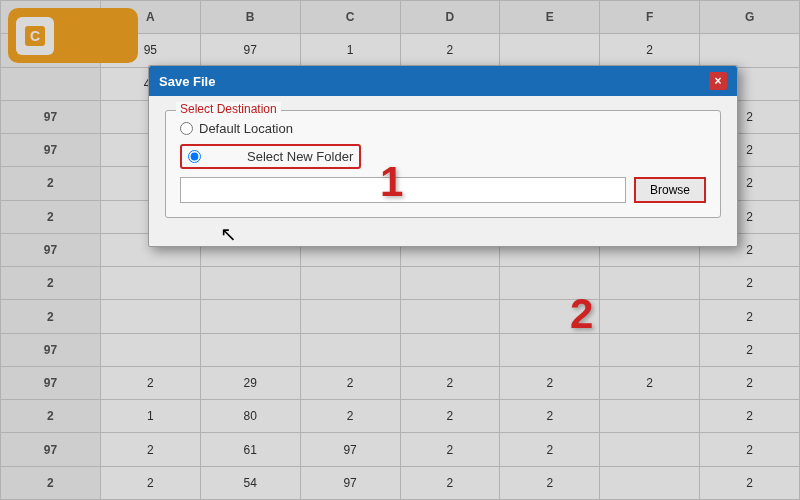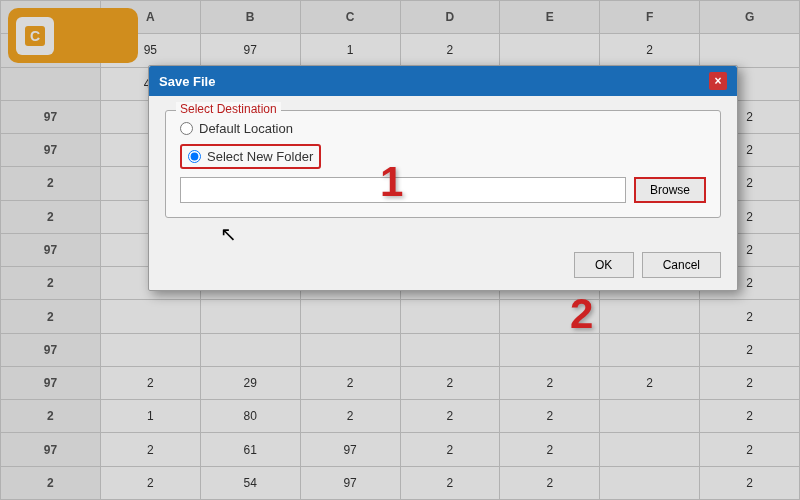--- a/index.html
+++ b/index.html
@@ -193,20 +193,21 @@
       cursor: pointer;
     }
 
     
     .radio-highlighted {
       border: 2px solid #cc2222;
       border-radius: 3px;
       padding: 3px 6px;
       display: inline-flex;
       align-items: center;
+      gap: 40px;
     }
 
     .path-row {
       display: flex;
       align-items: center;
       gap: 8px;
       margin-top: 4px;
     }
 
     .path-input {
@@ -469,23 +470,19 @@
           <label for="new-folder">Select New Folder</label>
         </span>
       </div>
 
       <div class="path-row">
         <input type="text" class="path-input" style="">
         <button class="browse-btn">Browse</button>
       </div>
     </div>
   </div>
-  <div class="dialog-footer">
-    <button class="footer-btn">OK</button>
-    <button class="footer-btn">Cancel</button>
-  </div>
 </div>
 
 <div class="annotation-1">1</div>
 
 <div class="annotation-2">2</div>
 
 <div class="cursor">↖</div>
 
 </body></html>

